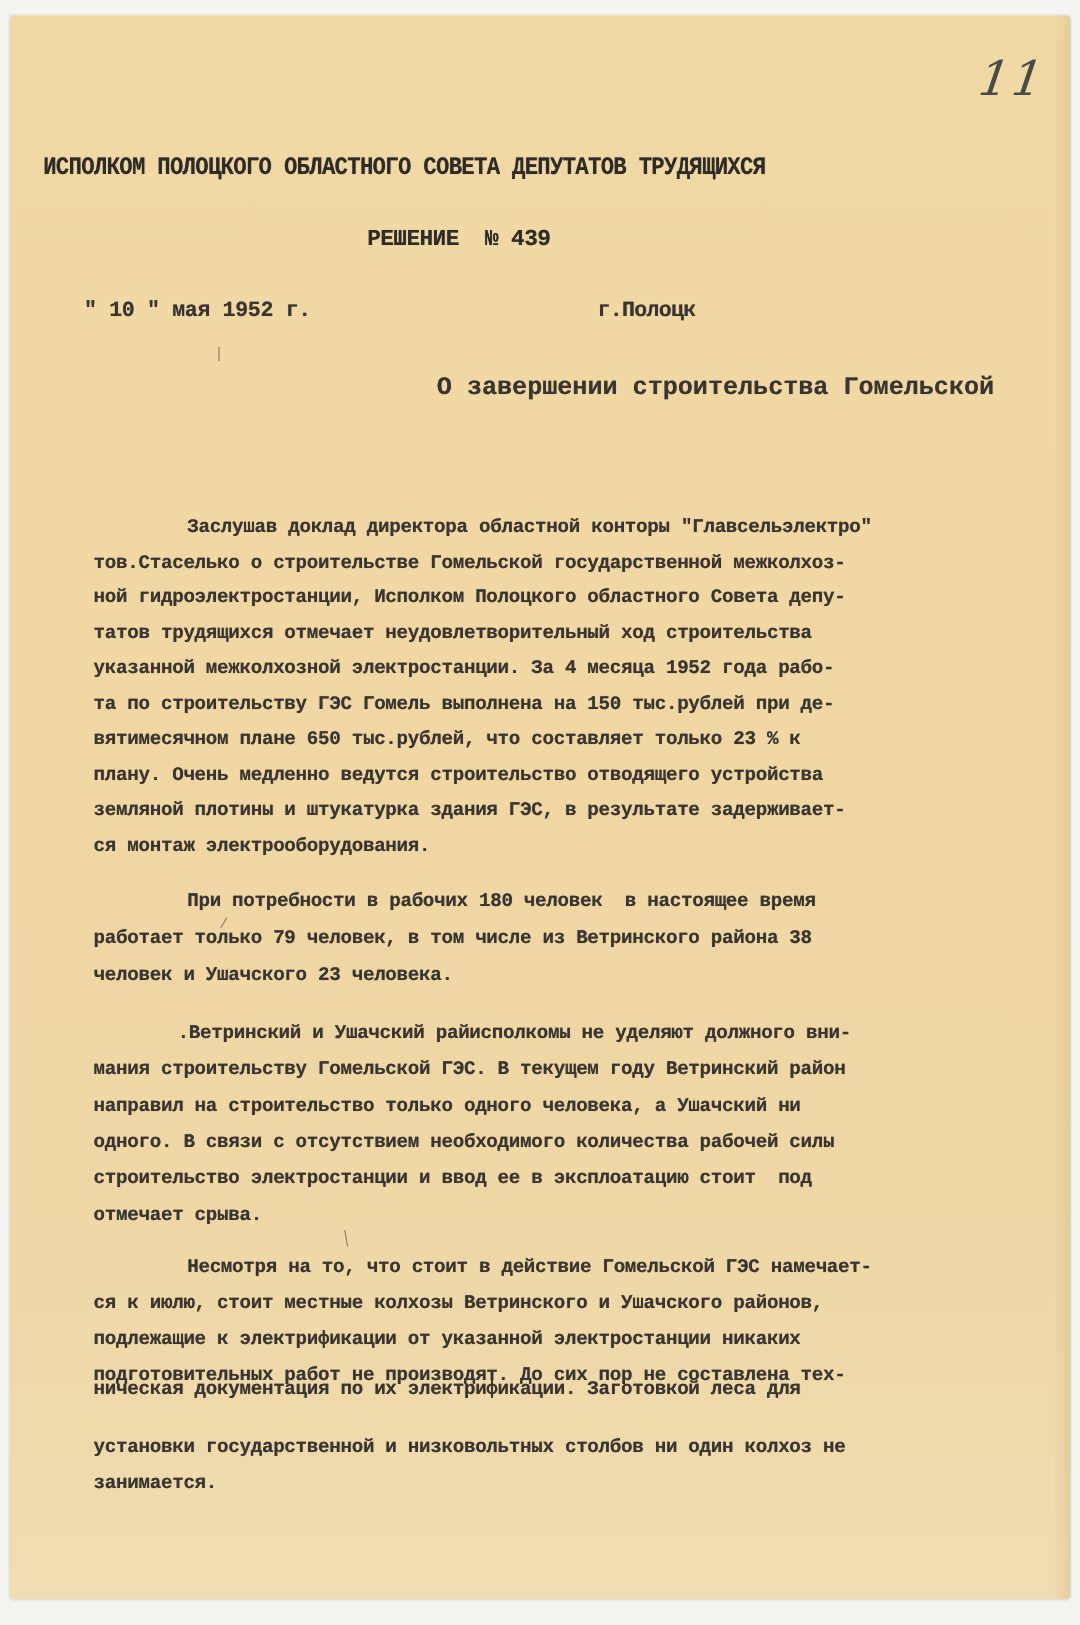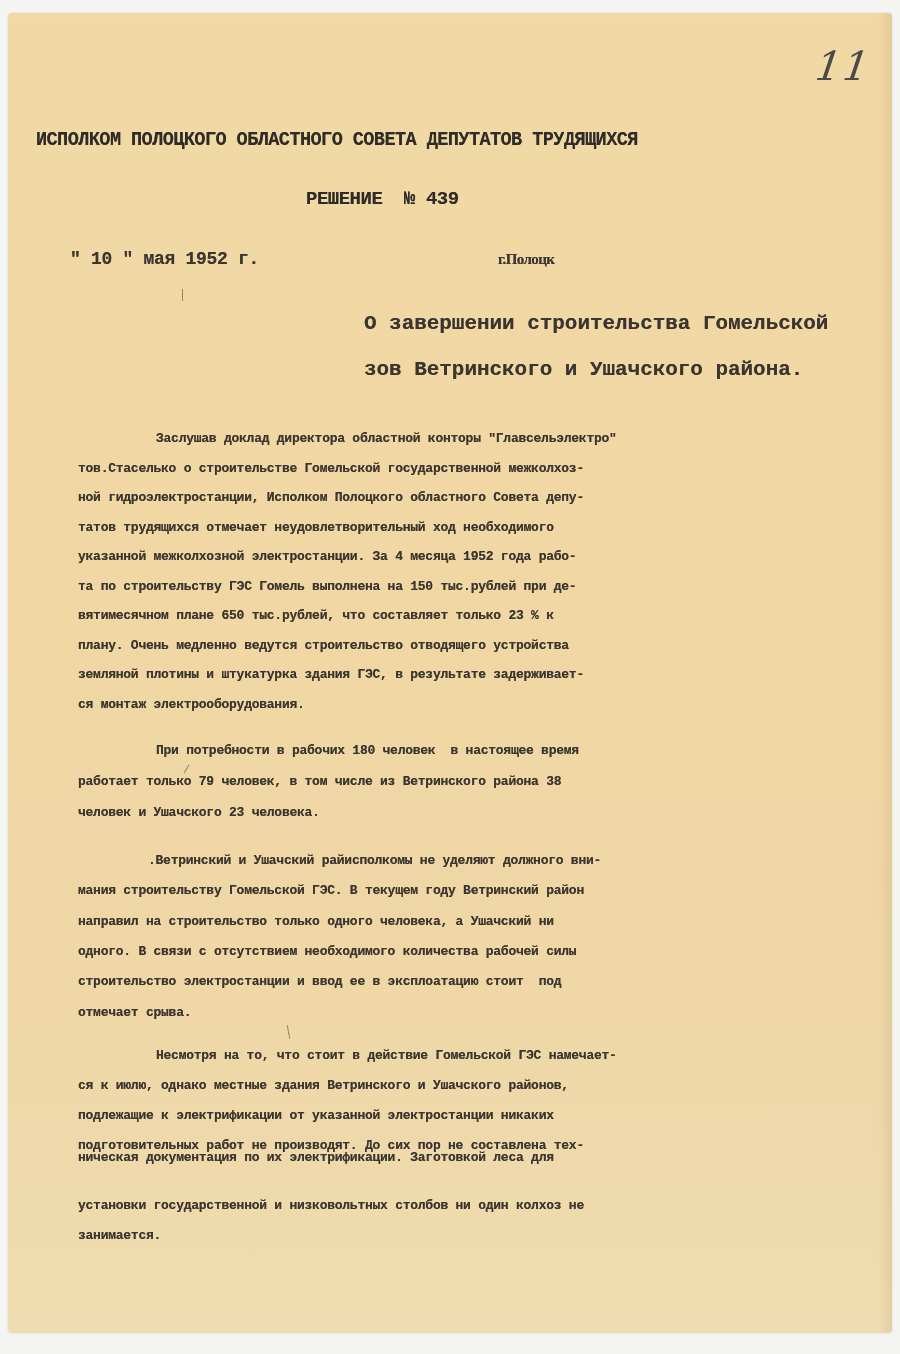--- a/index.html
+++ b/index.html
@@ -31,48 +31,47 @@
   }
   .line {
     position: absolute; white-space: pre;
     font-size: 17.4px; line-height: 20px;
     font-weight: bold;
     text-shadow: 0 0 0.6px rgba(40,35,30,0.6);
   }
   .hdr { left: 28px; top: 116px; font-size: 18.6px; letter-spacing: -0.6px; transform: scaleY(1.12); transform-origin: left top; color: #2f2b27; }
   .title { left: 282px; top: 176px; font-size: 19px; letter-spacing: -0.5px; color: #2f2b27; margin-left: 16px; }
   .date { left: 62px; top: 236px; font-size: 18px; letter-spacing: -0.3px; }
-  .city { left: 490px; top: 236px; font-size: 15px; letter-spacing: -0.6px; font-family: Liberation Serif, serif; }
+  .city { left: 490px; top: 236px; font-size: 18px; letter-spacing: -0.6px; }
   .subj { left: 356px; font-size: 21px; letter-spacing: -0.05px; }
-  .body-line { left: 70px; font-size: 13px; letter-spacing: -0.25px; }
+  .body-line { left: 70px; font-size: 16px; letter-spacing: -0.25px; }
   .indent { left: 148px; }
   .mark {
     position: absolute; width: 1px; background: #6b5f4f; opacity: 0.7;
   }
 </style>
 </head>
 <body>
 
 <div class="sheet">
 
   <div class="folio">11</div>
 
   <div class="line hdr">ИСПОЛКОМ ПОЛОЦКОГО ОБЛАСТНОГО СОВЕТА ДЕПУТАТОВ ТРУДЯЩИХСЯ</div>
   <div class="line title">РЕШЕНИЕ  № 439</div>
   <div class="line date">" 10 " мая 1952 г.</div>
   <div class="line city">г.Полоцк</div>
 
   <div class="line subj" style="top:301px">О завершении строительства Гомельской</div>
-  <div class="line subj" style="top:347px">зов Ветринского и Ушачского района.</div>
 
   <div>
     <div class="line body-line indent" style="top:416px">Заслушав доклад директора областной конторы "Главсельэлектро"</div>
     <div class="line body-line" style="top:446px">тов.Стаселько о строительстве Гомельской государственной межколхоз-</div>
     <div class="line body-line" style="top:475px">ной гидроэлектростанции, Исполком Полоцкого областного Совета депу-</div>
-    <div class="line body-line" style="top:505px">татов трудящихся отмечает неудовлетворительный ход необходимого</div>
+    <div class="line body-line" style="top:505px">татов трудящихся отмечает неудовлетворительный ход строительства</div>
     <div class="line body-line" style="top:534px">указанной межколхозной электростанции. За 4 месяца 1952 года рабо-</div>
     <div class="line body-line" style="top:564px">та по строительству ГЭС Гомель выполнена на 150 тыс.рублей при де-</div>
     <div class="line body-line" style="top:593px">вятимесячном плане 650 тыс.рублей, что составляет только 23 % к</div>
     <div class="line body-line" style="top:623px">плану. Очень медленно ведутся строительство отводящего устройства</div>
     <div class="line body-line" style="top:652px">земляной плотины и штукатурка здания ГЭС, в результате задерживает-</div>
     <div class="line body-line" style="top:682px">ся монтаж электрооборудования.</div>
   </div>
 
   <div>
     <div class="line body-line indent" style="top:728px">При потребности в рабочих 180 человек  в настоящее время</div>
@@ -84,21 +83,21 @@
     <div class="line body-line indent" style="top:838px;left:140px">.Ветринский и Ушачский райисполкомы не уделяют должного вни-</div>
     <div class="line body-line" style="top:868px">мания строительству Гомельской ГЭС. В текущем году Ветринский район</div>
     <div class="line body-line" style="top:899px">направил на строительство только одного человека, а Ушачский ни</div>
     <div class="line body-line" style="top:929px">одного. В связи с отсутствием необходимого количества рабочей силы</div>
     <div class="line body-line" style="top:959px">строительство электростанции и ввод ее в эксплоатацию стоит  под</div>
     <div class="line body-line" style="top:990px">отмечает срыва.</div>
   </div>
 
   <div>
     <div class="line body-line indent" style="top:1033px">Несмотря на то, что стоит в действие Гомельской ГЭС намечает-</div>
-    <div class="line body-line" style="top:1063px">ся к июлю, однако местные здания Ветринского и Ушачского районов,</div>
+    <div class="line body-line" style="top:1063px">ся к июлю, стоит местные колхозы Ветринского и Ушачского районов,</div>
     <div class="line body-line" style="top:1093px">подлежащие к электрификации от указанной электростанции никаких</div>
     <div class="line body-line" style="top:1123px">подготовительных работ не производят. До сих пор не составлена тех-</div>
     <div class="line body-line" style="top:1135px">ническая документация по их электрификации. Заготовкой леса для</div>
     <div class="line body-line" style="top:1183px">установки государственной и низковольтных столбов ни один колхоз не</div>
     <div class="line body-line" style="top:1213px">занимается.</div>
   </div>
 
   <div class="mark" style="left:174px;top:276px;height:12px"></div>
   <div class="mark" style="left:280px;top:1012px;height:14px;transform:rotate(-10deg)"></div>
   <div class="mark" style="left:178px;top:751px;height:10px;transform:rotate(30deg)"></div>

